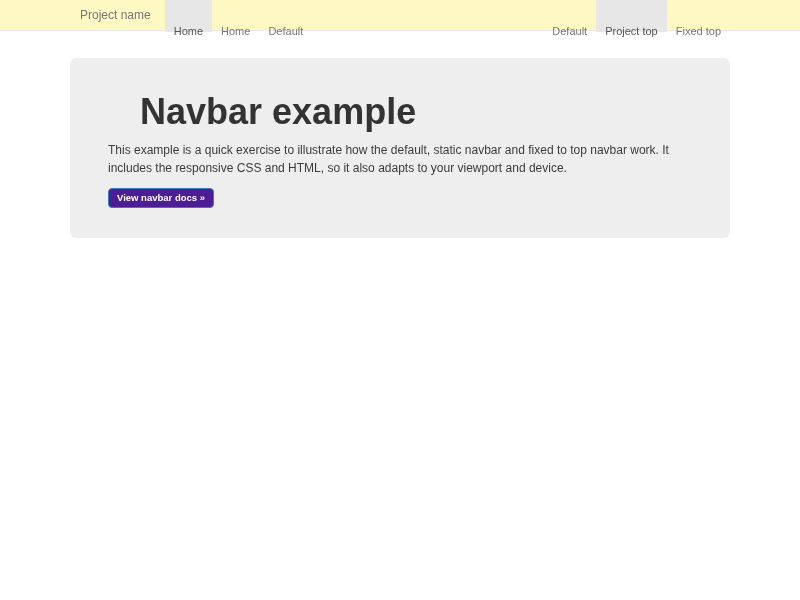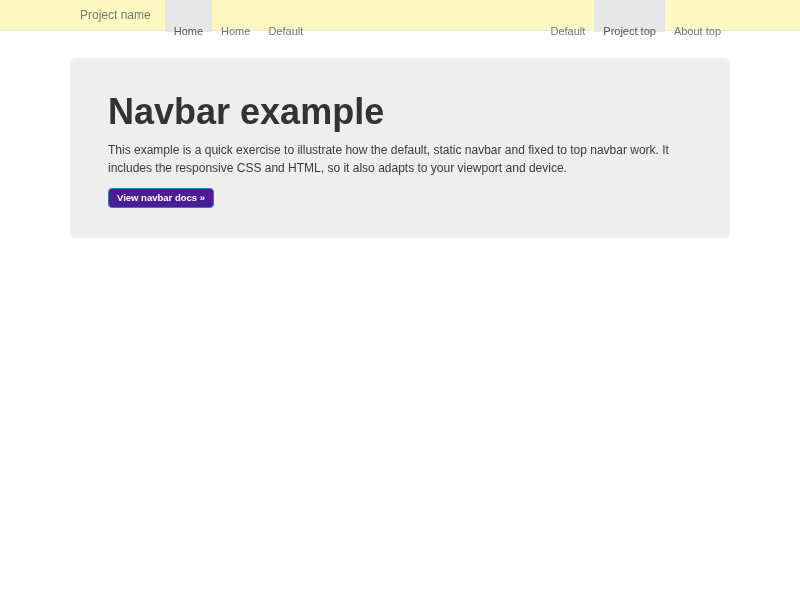--- a/index.html
+++ b/index.html
@@ -71,20 +71,21 @@
     background: #eeeeee;
     border-radius: 6px;
     padding: 34px 38px 30px 38px;
   }
   .jumbotron h1 {
     font-size: 36px;
     line-height: 1.1;
     font-weight: 700;
     color: #333333;
     margin-bottom: 9px;
+    margin-left: 32px;
   }
   .jumbotron p {
     font-size: 12px;
     line-height: 18.5px;
     font-weight: 400;
     color: #3b3b3b;
     width: 580px;
     margin-bottom: 9px;
   }
   .btn-primary {
@@ -110,21 +111,21 @@
 
     <div class="nav-left">
       <span class="nav-item active">Home</span>
       <span class="nav-item">Home</span>
       <span class="nav-item">Default</span>
     </div>
 
     <div class="nav-right">
       <span class="nav-item">Default</span>
       <span class="nav-item active">Project top</span>
-      <span class="nav-item">About top</span>
+      <span class="nav-item">Fixed top</span>
     </div>
   </div>
 </nav>
 
 <div class="container">
   <div class="jumbotron">
     <h1>Navbar example</h1>
     <p>This example is a quick exercise to illustrate how the default, static navbar and fixed to top navbar work. It includes the responsive CSS and HTML, so it also adapts to your viewport and device.</p>
     <button class="btn-primary">View navbar docs »</button>
   </div>

